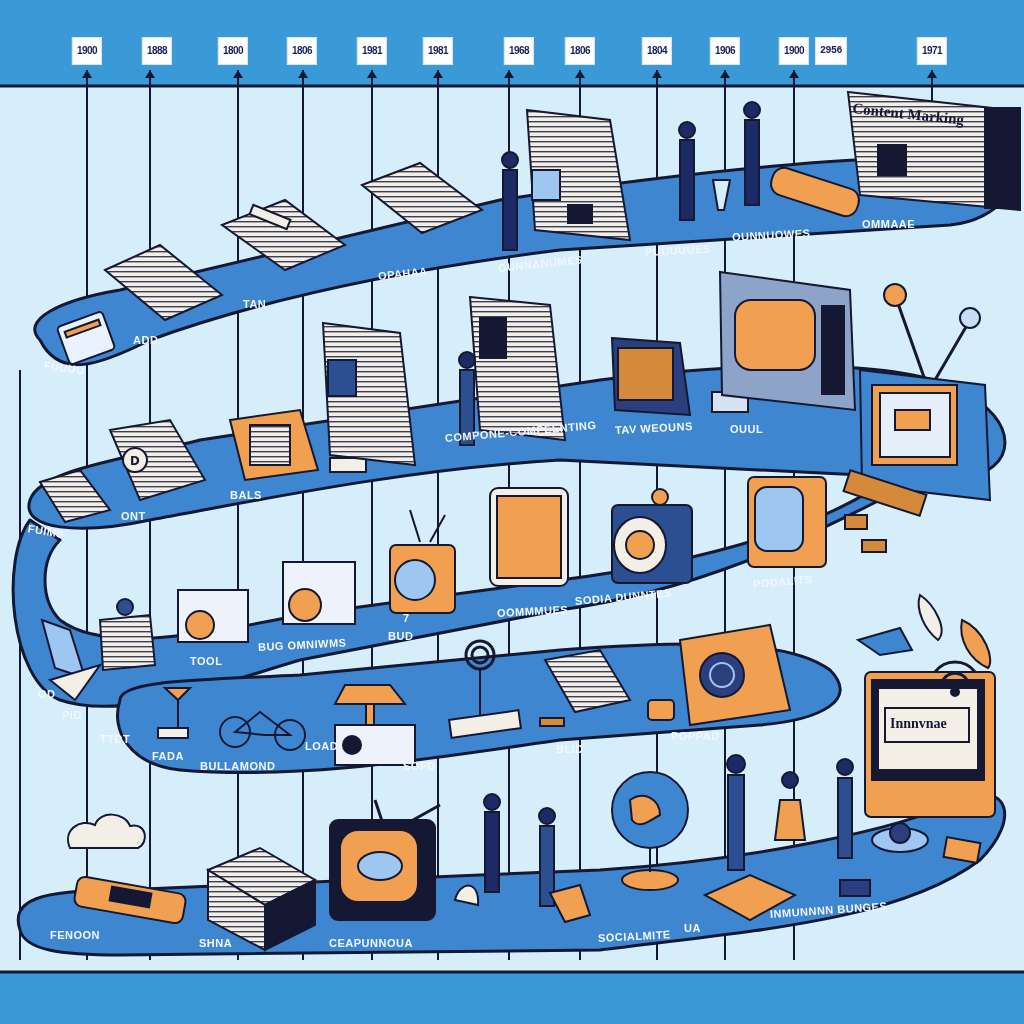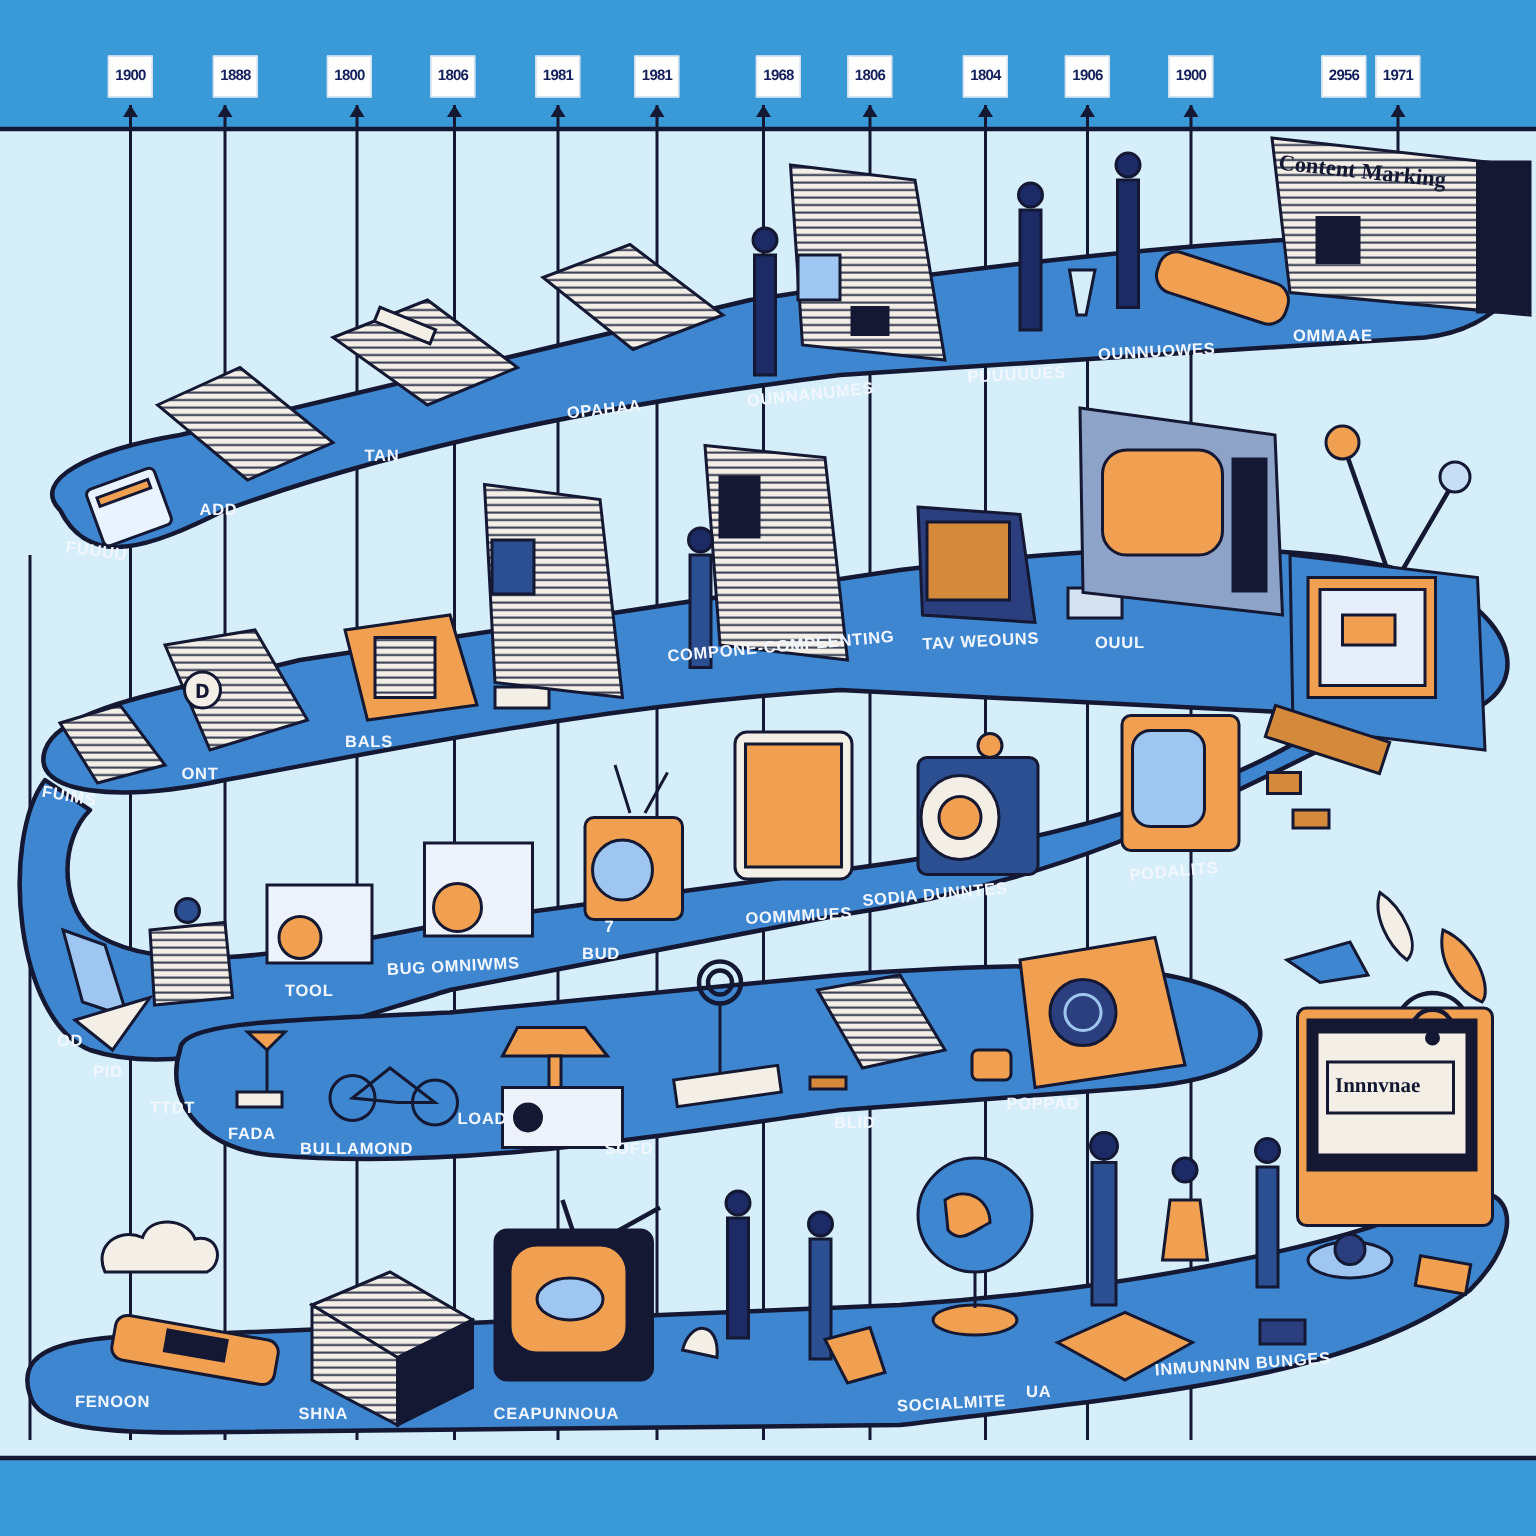--- a/index.html
+++ b/index.html
@@ -275,21 +275,21 @@
       <div class="year-tag" style="left: 157px;">1888</div>
       <div class="year-tag" style="left: 233px;">1800</div>
       <div class="year-tag" style="left: 302px;">1806</div>
       <div class="year-tag" style="left: 372px;">1981</div>
       <div class="year-tag" style="left: 438px;">1981</div>
       <div class="year-tag" style="left: 519px;">1968</div>
       <div class="year-tag" style="left: 580px;">1806</div>
       <div class="year-tag" style="left: 657px;">1804</div>
       <div class="year-tag" style="left: 725px;">1906</div>
       <div class="year-tag" style="left: 794px;">1900</div>
-      <div class="year-tag" style="left: 896px;">2956</div>
+      <div class="year-tag" style="left: 831px; font-family: Liberation Mono, monospace;">2956</div>
       <div class="year-tag" style="left: 932px;">1971</div>
     </div>
   
   <div id="pathLabels">
       <div class="path-label" style="left: 44px; top: 359px; transform: rotate(8deg);">Fuuuu</div>
       <div class="path-label" style="left: 133px; top: 334px; transform: rotate(0deg);">Add</div>
       <div class="path-label" style="left: 243px; top: 298px; transform: rotate(0deg);">Tan</div>
       <div class="path-label" style="left: 378px; top: 270px; transform: rotate(-6deg);">Opahaa</div>
       <div class="path-label" style="left: 498px; top: 262px; transform: rotate(-6deg);">Ounnanumes</div>
       <div class="path-label" style="left: 645px; top: 246px; transform: rotate(-3deg);">Puuuuues</div>

